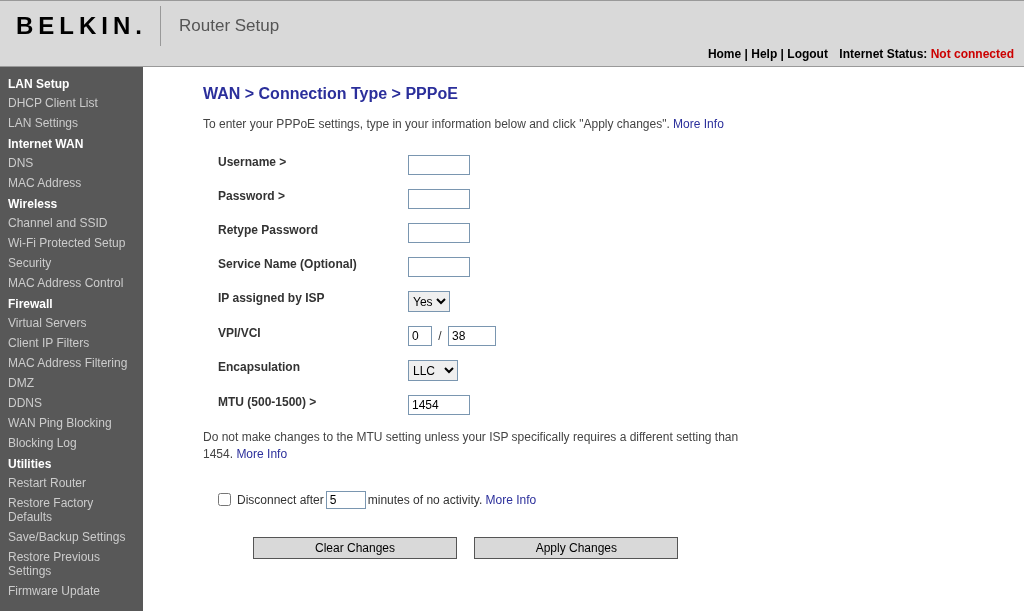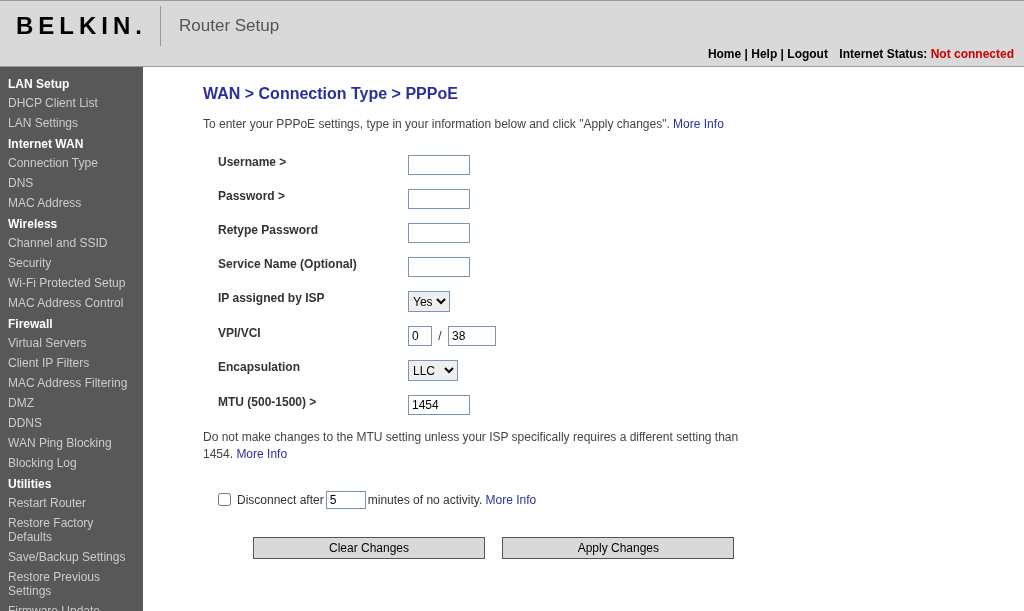--- a/index.html
+++ b/index.html
@@ -142,21 +142,21 @@
   padding: 1px 3px;
   font-size: 12px;
   margin: 0 2px;
 }
 .button-row {
   padding-left: 50px;
 }
 .action-btn {
   background: #d9d9d9;
   border: 1px solid #555;
-  width: 232px;
+  width: 204px;
   height: 22px;
   font-size: 12px;
   cursor: pointer;
   margin-right: 14px;
 }
 </style>
 </head>
 <body>
 
 <div class="header">
@@ -174,28 +174,27 @@
 </div>
 
 <div class="container">
 
   <div class="sidebar">
     <div class="section-head">LAN Setup</div>
     <a href="#">DHCP Client List</a>
     <a href="#">LAN Settings</a>
 
     <div class="section-head">Internet WAN</div>
-    <a href="#">Connection Type</a>
     <a href="#">DNS</a>
     <a href="#">MAC Address</a>
 
     <div class="section-head">Wireless</div>
     <a href="#">Channel and SSID</a>
+    <a href="#">Wi-Fi Protected Setup</a>
     <a href="#">Security</a>
-    <a href="#">Wi-Fi Protected Setup</a>
     <a href="#">MAC Address Control</a>
 
     <div class="section-head">Firewall</div>
     <a href="#">Virtual Servers</a>
     <a href="#">Client IP Filters</a>
     <a href="#">MAC Address Filtering</a>
     <a href="#">DMZ</a>
     <a href="#">DDNS</a>
     <a href="#">WAN Ping Blocking</a>
     <a href="#">Blocking Log</a>

